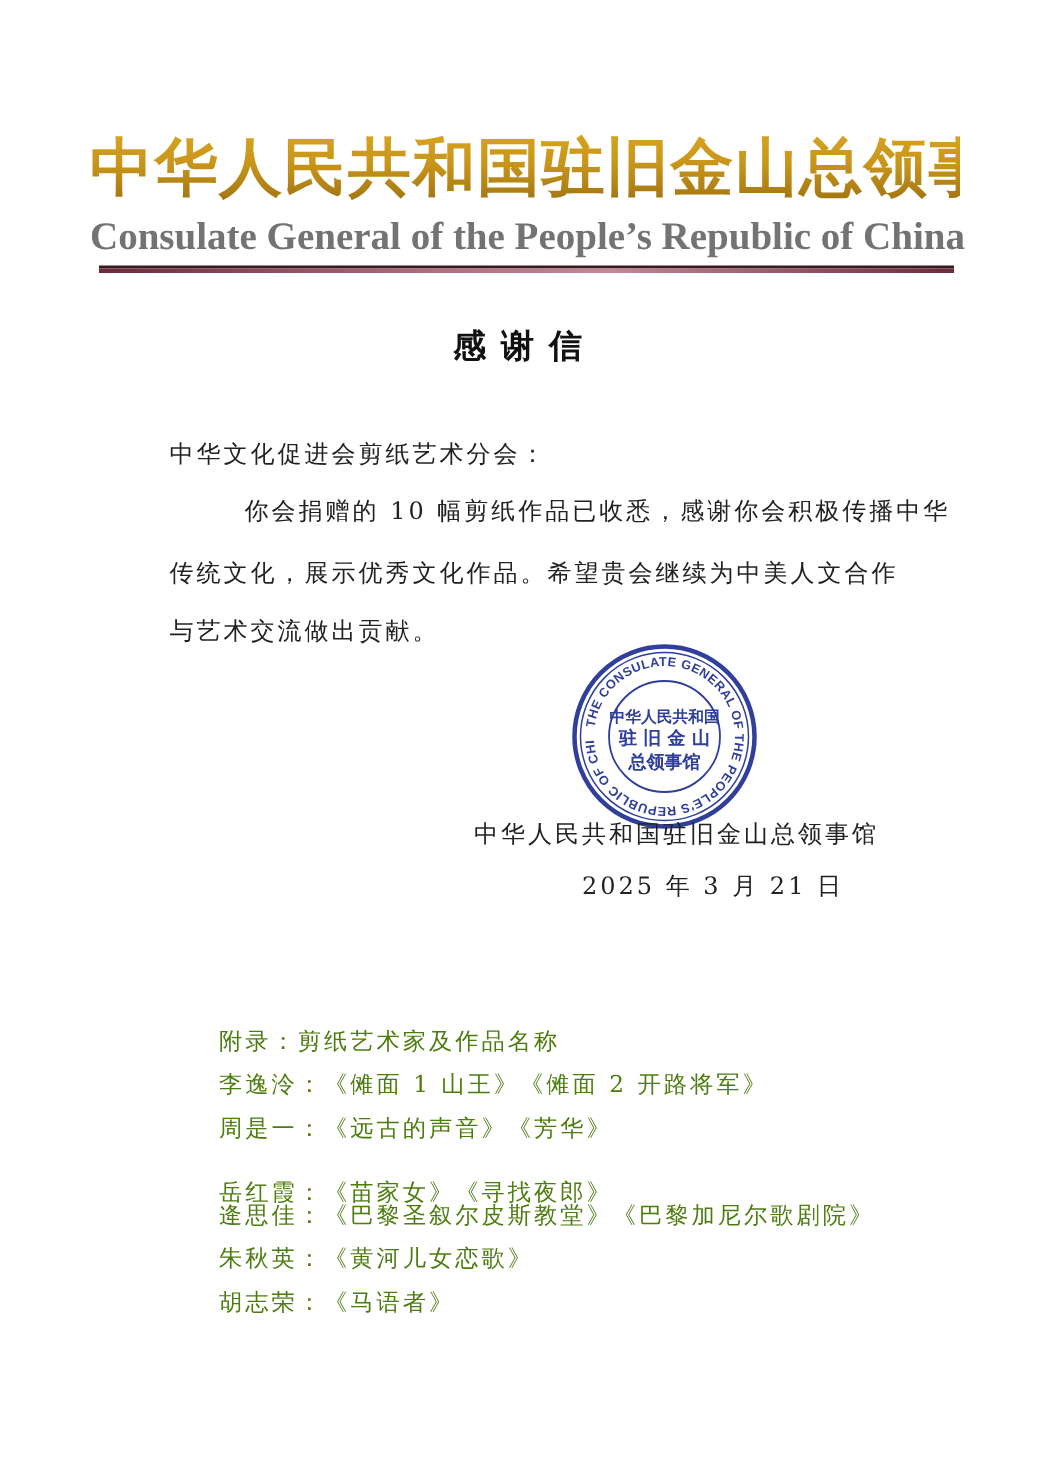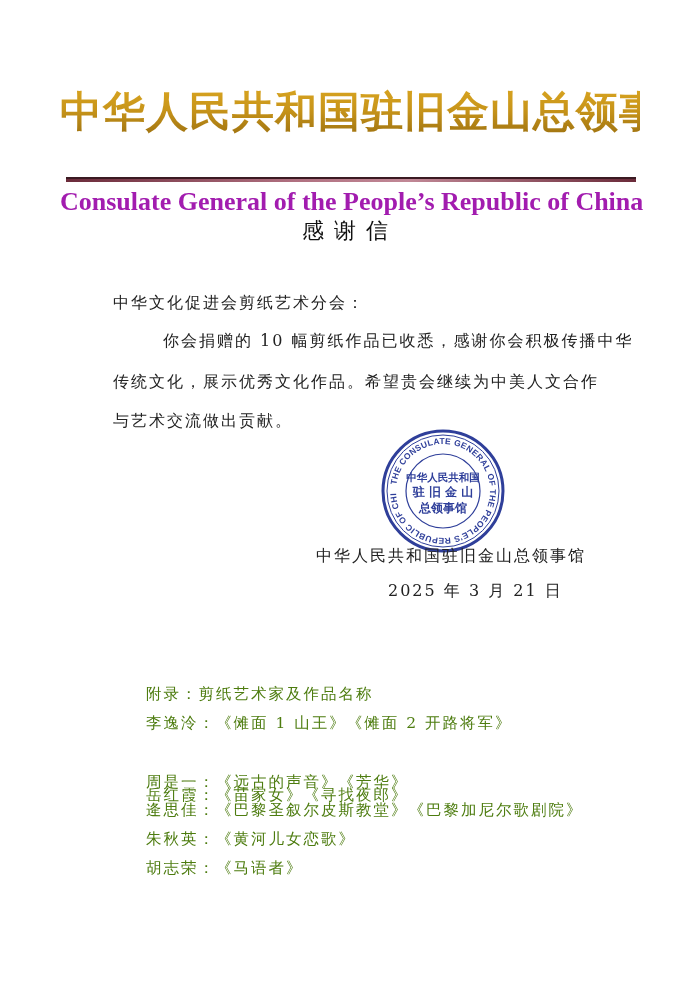--- a/index.html
+++ b/index.html
@@ -36,23 +36,22 @@
     .letterhead-en {
       position: absolute;
       left: 60px;
       top: 143px;
       width: 580px;
       text-align: center;
       font-family: "Liberation Serif", serif;
       font-weight: bold;
       font-size: 26px;
       line-height: 30px;
-      color: #a21caf;
+      color: #737373;
       white-space: nowrap;
-      margin-top: 44px;
     }
     .rule {
       position: absolute;
       left: 66px;
       width: 570px;
     }
     .rule-top {
       top: 177px;
       height: 2px;
       background: #3a1a22;
@@ -62,21 +61,21 @@
       height: 3px;
       background: linear-gradient(90deg, #6b2b3a, #b07080 40%, #c18896 60%, #6b2b3a);
     }
     .title {
       position: absolute;
       left: 0;
       width: 700px;
       top: 216px;
       text-align: center;
       font-family: "DejaVu Serif", serif;
-      font-weight: normal;
+      font-weight: bold;
       font-size: 22px;
       letter-spacing: 10px;
       color: #111;
     }
     .body-text {
       position: absolute;
       font-family: "DejaVu Serif", serif;
       font-size: 16px;
       color: #222;
       white-space: nowrap;
@@ -140,18 +139,18 @@
     <text x="63" y="84" text-anchor="middle" font-family="DejaVu Serif, serif" font-size="12" font-weight="bold" fill="#2f3f9a">总领事馆</text>
   </svg>
 </div>
 
 <div class="body-text sig-org">中华人民共和国驻旧金山总领事馆</div>
 <div class="body-text sig-date">2025 年 3 月 21 日</div>
 
 <div>
   <div class="appendix-line" style="top:684px;">附录：剪纸艺术家及作品名称</div>
   <div class="appendix-line" style="top:713px;">李逸泠：《傩面 1  山王》《傩面 2  开路将军》</div>
-  <div class="appendix-line" style="top:772px;">周是一：《远古的声音》《芳华》</div>
+  <div class="appendix-line" style="top:742px;">周是一：《远古的声音》《芳华》</div>
   <div class="appendix-line" style="top:785px;">岳红霞：《苗家女》《寻找夜郎》</div>
   <div class="appendix-line" style="top:800px;">逄思佳：《巴黎圣叙尔皮斯教堂》《巴黎加尼尔歌剧院》</div>
   <div class="appendix-line" style="top:829px;text-align:center;">朱秋英：《黄河儿女恋歌》</div>
   <div class="appendix-line" style="top:858px;">胡志荣：《马语者》</div>
 </div>
 
 </body></html>

